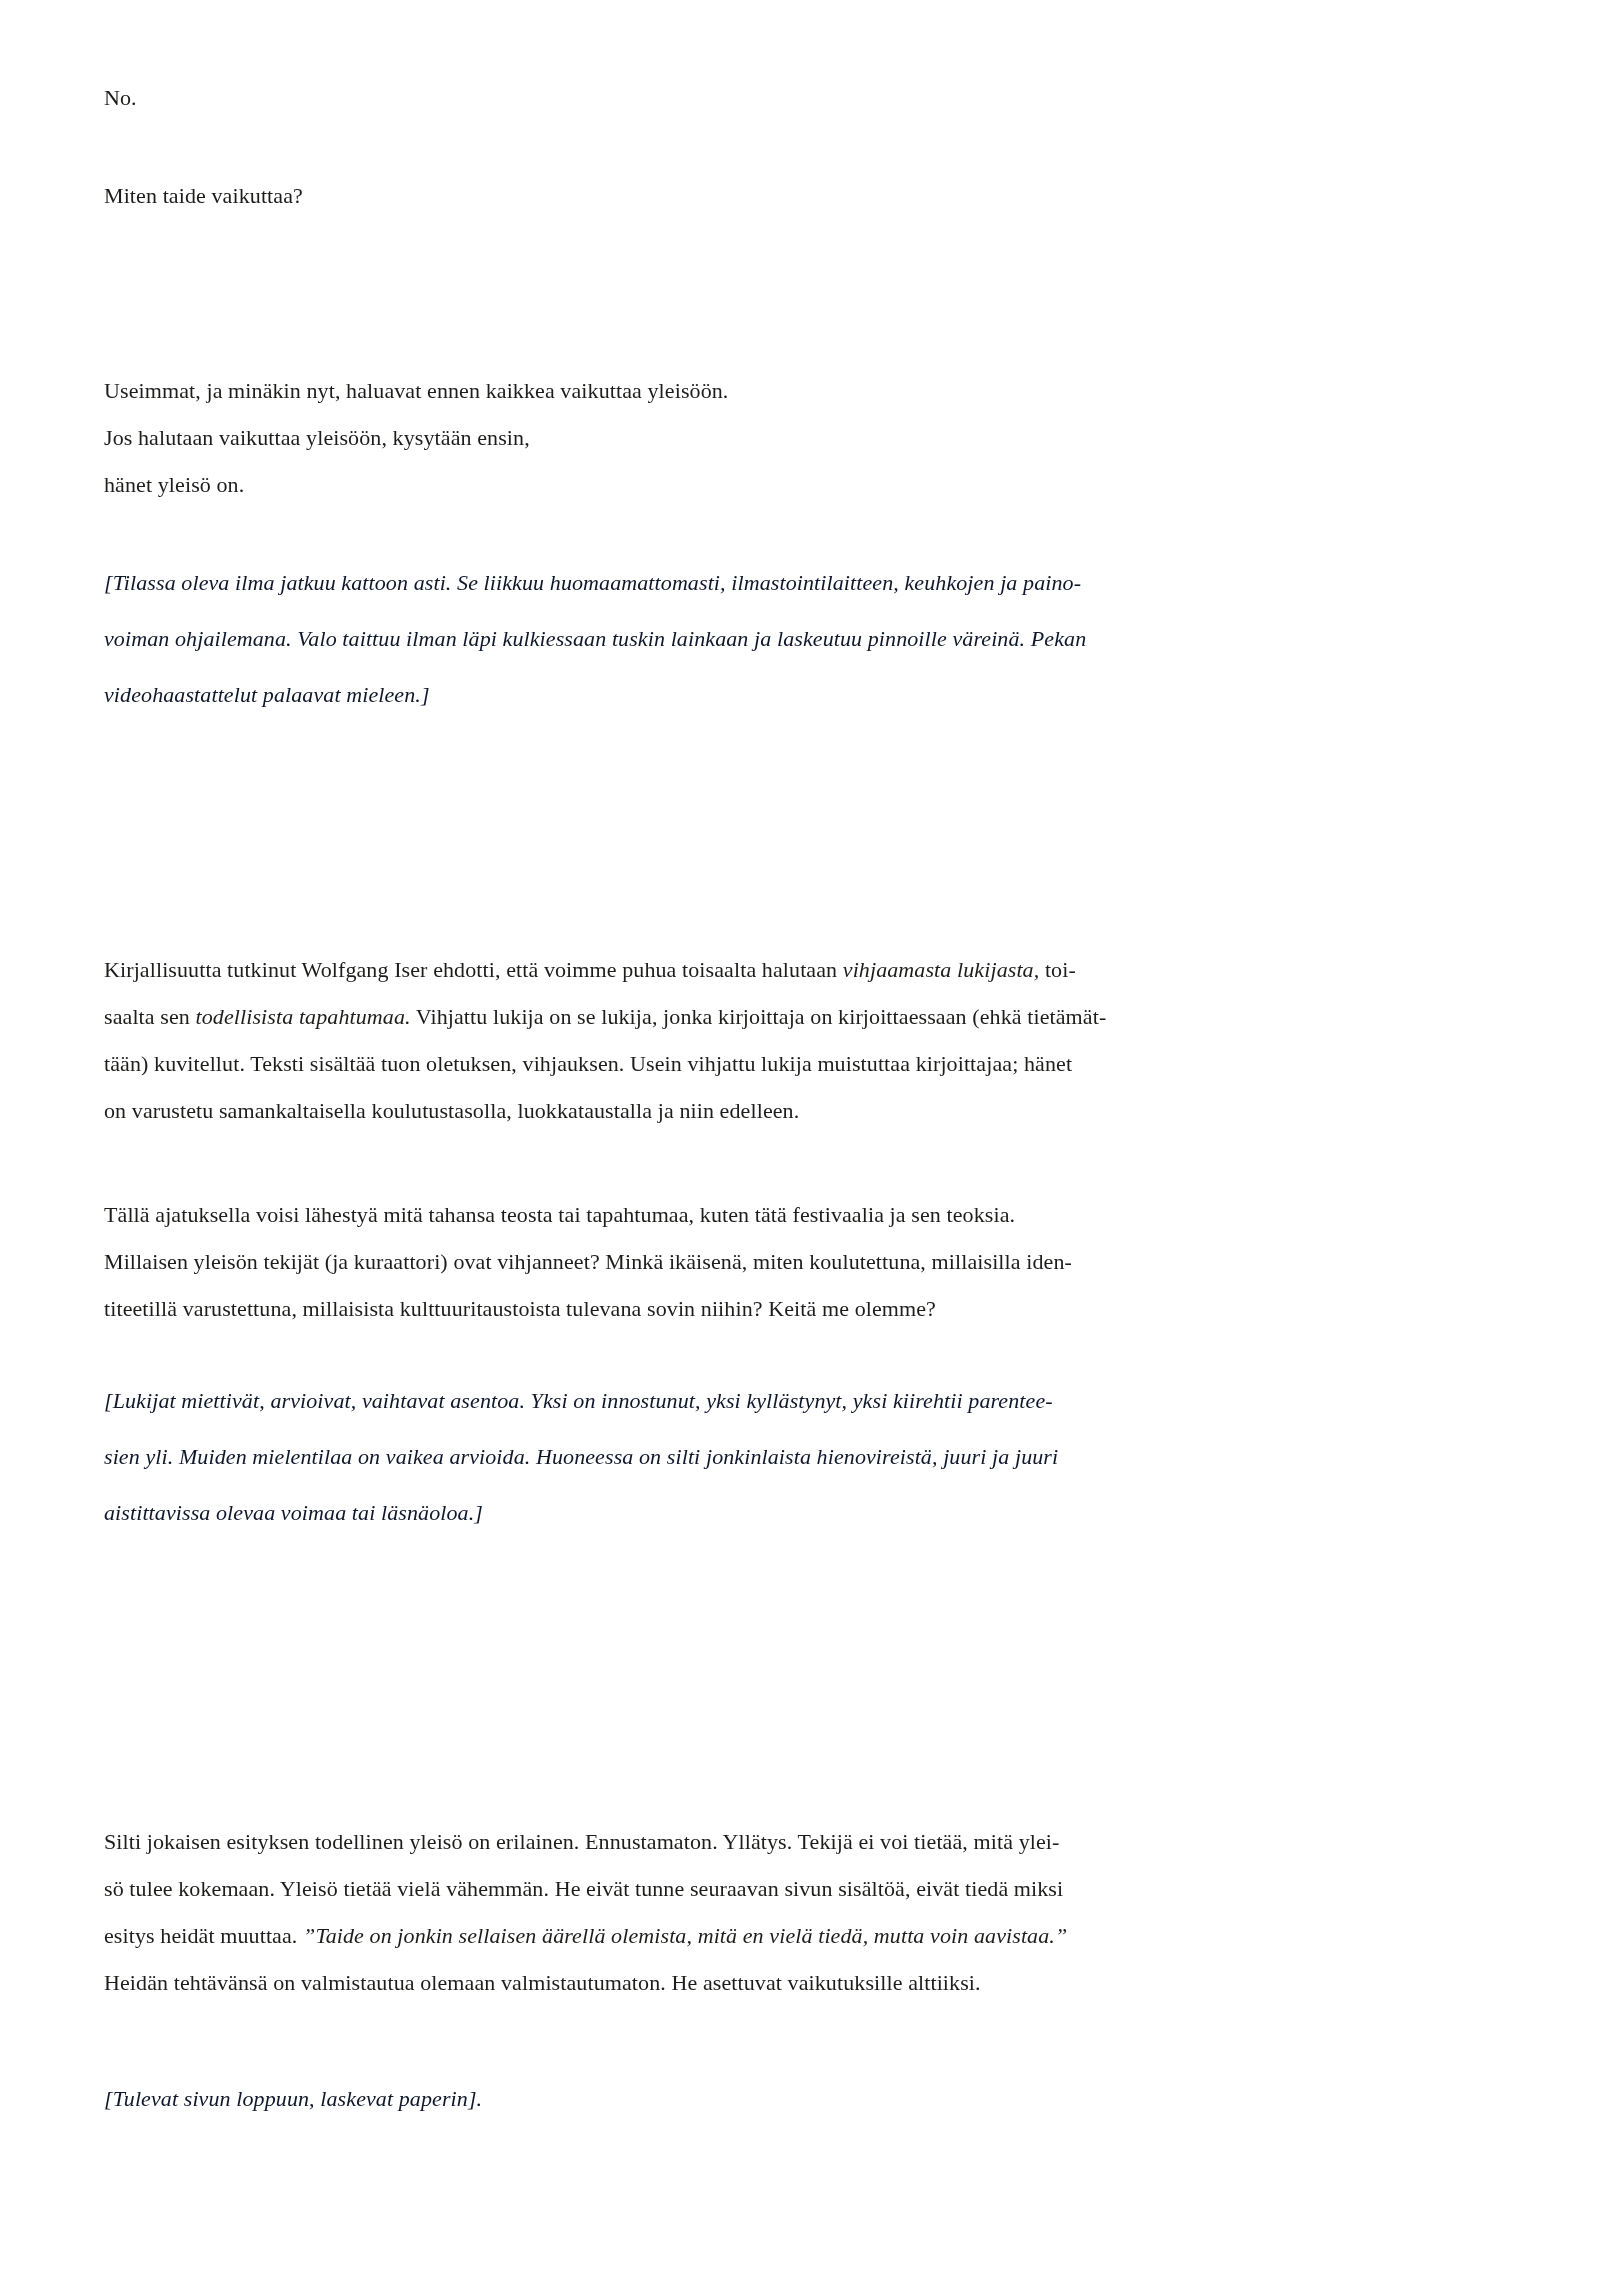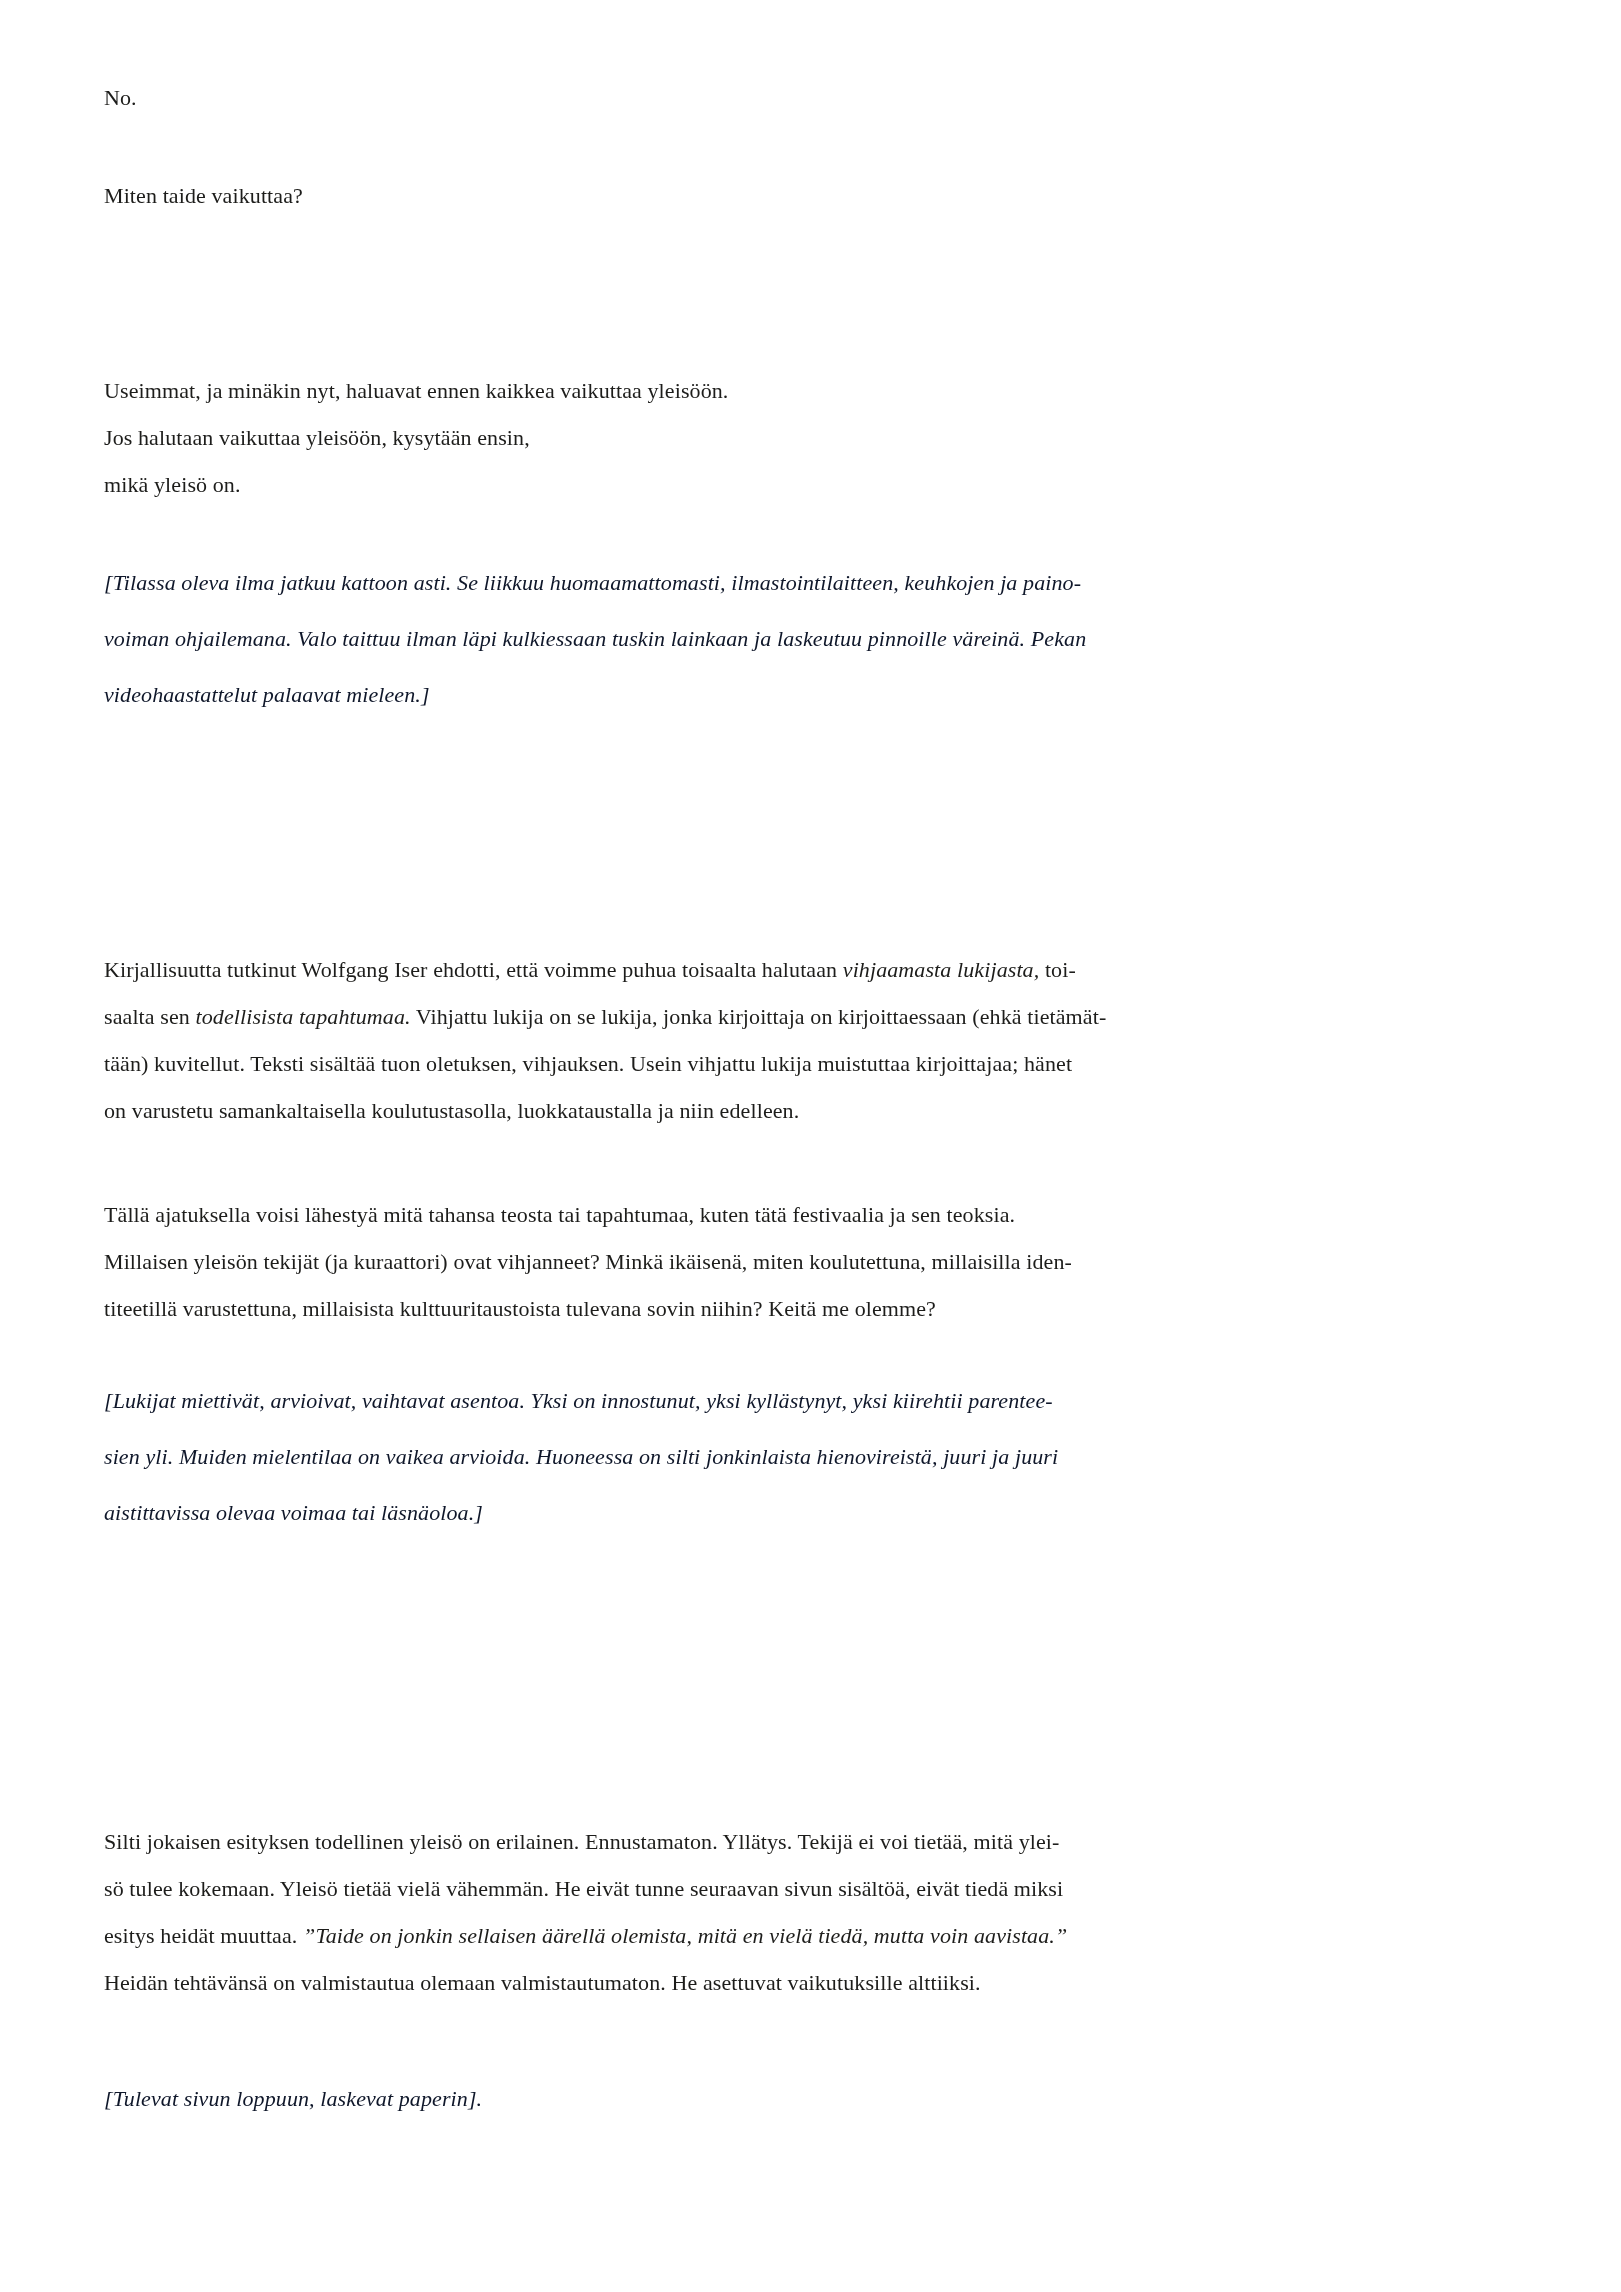--- a/index.html
+++ b/index.html
@@ -34,21 +34,21 @@
   .italic { font-style: italic; }
 </style>
 </head>
 <body>
 
 <div class="page">
   <div class="block" style="top:74px">No.</div>
   <div class="block" style="top:172px">Miten taide vaikuttaa?</div>
   <div class="block" style="top:367px">Useimmat, ja minäkin nyt, haluavat ennen kaikkea vaikuttaa yleisöön.
 Jos halutaan vaikuttaa yleisöön, kysytään ensin,
-mikä yleisö on.</div>
+hänet yleisö on.</div>
   <div class="block red" style="top:555px">[Tilassa oleva ilma jatkuu kattoon asti. Se liikkuu huomaamattomasti, ilmastointilaitteen, keuhkojen ja paino-
 voiman ohjailemana. Valo taittuu ilman läpi kulkiessaan tuskin lainkaan ja laskeutuu pinnoille väreinä. Pekan
 videohaastattelut palaavat mieleen.]</div>
   <div class="block" style="top:946px"><span>Kirjallisuutta tutkinut Wolfgang Iser ehdotti, että voimme puhua toisaalta halutaan </span><span class="italic">vihjaamasta lukijasta,</span><span> toi-
 saalta sen </span><span class="italic">todellisista tapahtumaa.</span><span> Vihjattu lukija on se lukija, jonka kirjoittaja on kirjoittaessaan (ehkä tietämät-
 tään) kuvitellut. Teksti sisältää tuon oletuksen, vihjauksen. Usein vihjattu lukija muistuttaa kirjoittajaa; hänet
 on varustetu samankaltaisella koulutustasolla, luokkataustalla ja niin edelleen.</span></div>
   <div class="block" style="top:1191px">Tällä ajatuksella voisi lähestyä mitä tahansa teosta tai tapahtumaa, kuten tätä festivaalia ja sen teoksia.
 Millaisen yleisön tekijät (ja kuraattori) ovat vihjanneet? Minkä ikäisenä, miten koulutettuna, millaisilla iden-
 titeetillä varustettuna, millaisista kulttuuritaustoista tulevana sovin niihin? Keitä me olemme?</div>

